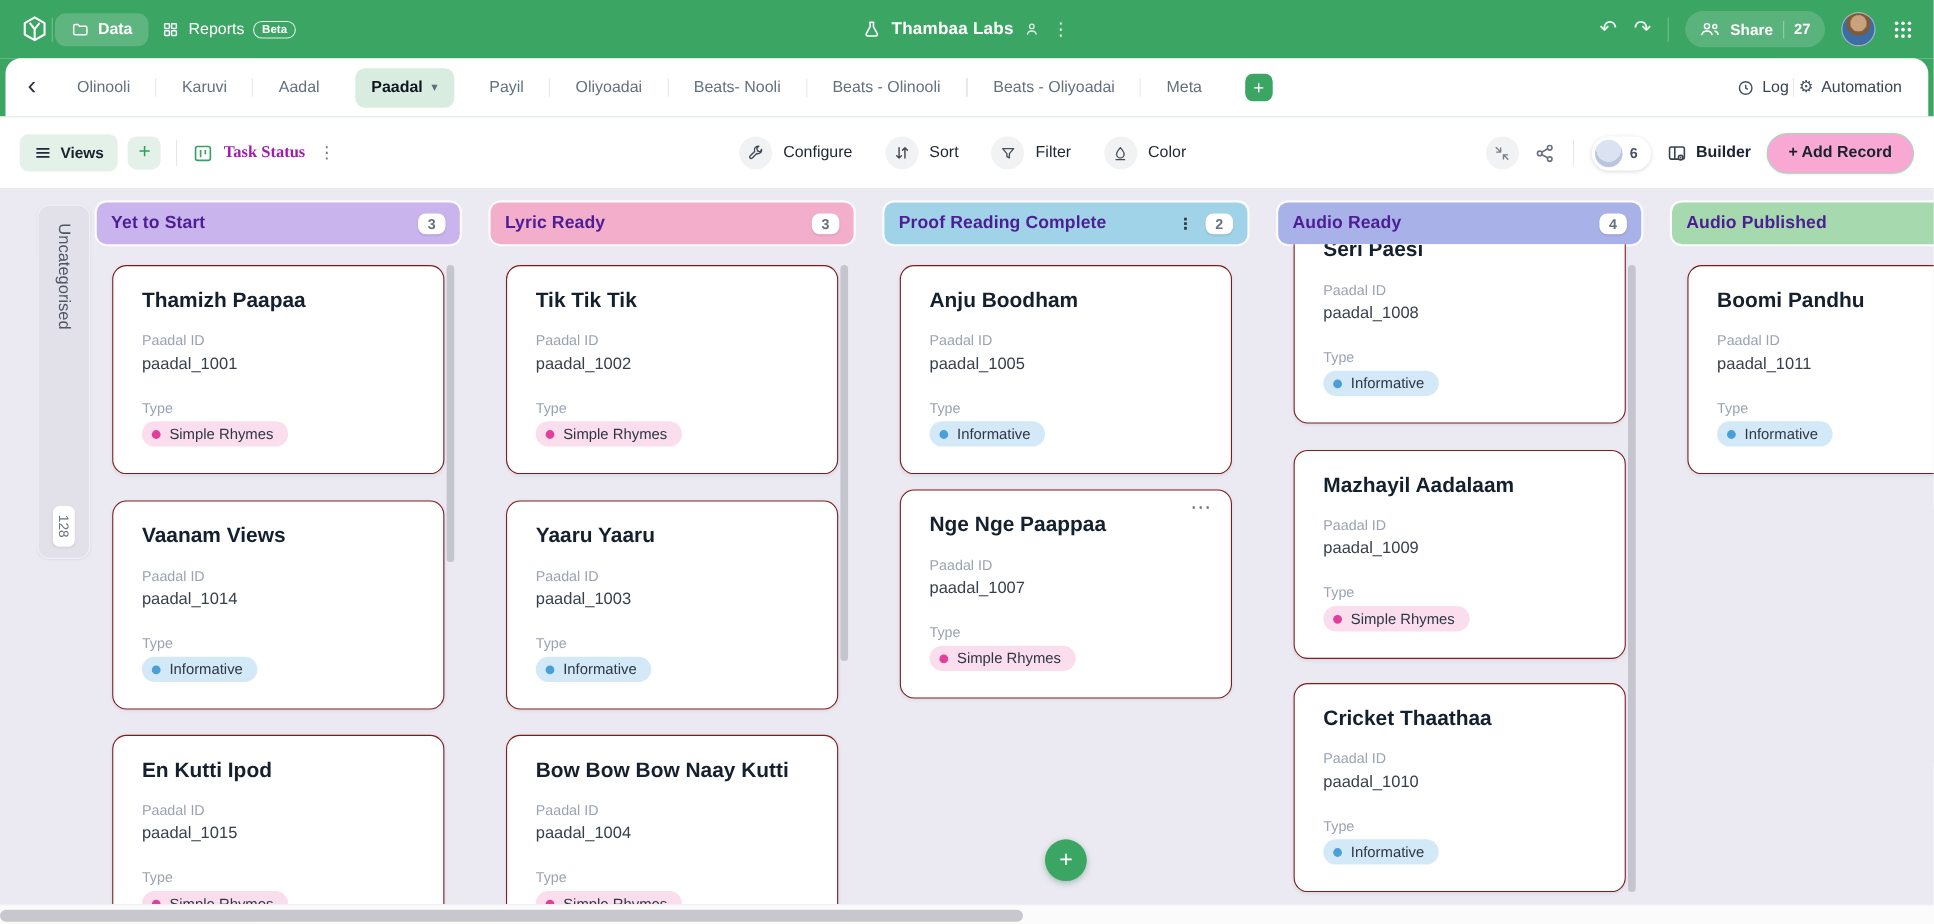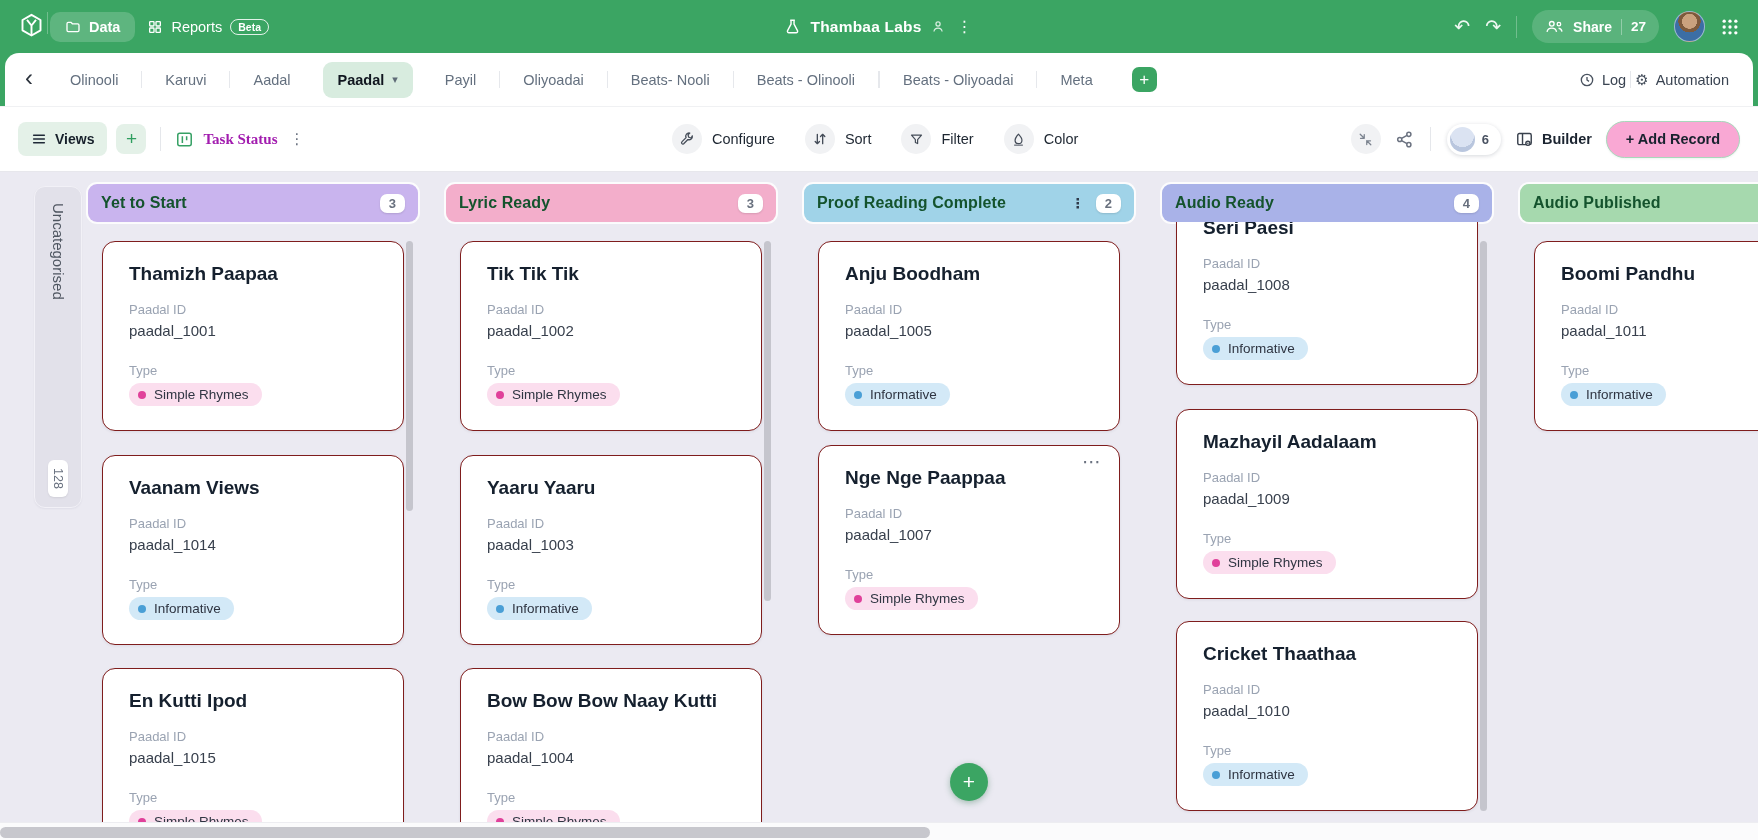--- a/index.html
+++ b/index.html
@@ -2,21 +2,21 @@
 <html><head>
 <meta charset="utf-8">
 <style>
   * { margin:0; padding:0; box-sizing:border-box; }
   html,body { width:1758px; height:840px; overflow:hidden; }
   body { font-family:"Liberation Sans","DejaVu Sans",sans-serif; background:#fff; position:relative; }
   .stage { position:absolute; inset:0; width:1758px; height:840px; }
 
   
   .topbar { position:absolute; left:0; top:0; width:1758px; height:53px; background:#3ba563; display:flex; align-items:center; padding:0 18px; color:#fff; }
-  .tb-left { display:flex; align-items:flex-start; gap:2px; }
+  .tb-left { display:flex; align-items:center; gap:2px; }
   .tb-divider { width:1px; height:22px; background:rgba(255,255,255,.28); }
   .pill-data { display:flex; align-items:center; gap:8px; background:rgba(255,255,255,.18); border-radius:10px; padding:7px 15px; font-size:14.5px; font-weight:700; cursor:pointer; }
   .btn-reports { display:flex; align-items:center; gap:8px; padding:7px 10px; font-size:14.5px; font-weight:500; cursor:pointer; }
   .beta-badge { border:1px solid rgba(255,255,255,.85); border-radius:9px; font-size:10.5px; padding:1px 7px; font-weight:600; }
   .tb-center { position:absolute; left:50%; top:0; height:53px; transform:translateX(-50%); display:flex; align-items:center; gap:9px; }
   .tb-title { font-size:15.5px; font-weight:700; letter-spacing:.2px; }
   .tb-kebab { font-size:16px; opacity:.95; cursor:pointer; padding:0 2px; }
   .tb-right { margin-left:auto; display:flex; align-items:center; gap:15px; }
   .icon-btn { opacity:.92; cursor:pointer; display:flex; align-items:center; font-size:19px; line-height:1; }
   .share-pill { display:flex; align-items:center; background:rgba(255,255,255,.16); border-radius:17px; height:33px; padding:0 13px; gap:9px; cursor:pointer; }
@@ -60,21 +60,21 @@
   .add-record { height:37px; border:1px solid #a7d8bb; background:#f9a8d4; border-radius:19px; display:flex; align-items:center; padding:0 19px; font-size:14.5px; font-weight:700; color:#18222e; cursor:pointer; box-shadow:0 1px 2px rgba(40,120,70,.08); }
 
   
   .board { position:absolute; left:0; top:172px; width:1758px; height:650px; background:#ebeaf2; overflow:hidden; }
   .uncat { position:absolute; left:34px; top:14px; width:48px; height:322px; background:#e2e1ea; border:1px solid #f2f1f7; border-radius:11px; box-shadow:0 1px 2px rgba(20,20,50,.05); cursor:pointer; }
   .uncat .vlabel { writing-mode:vertical-rl; font-size:15px; font-weight:500; color:#4e5560; position:absolute; top:16px; left:50%; transform:translateX(-50%); white-space:nowrap; }
   .uncat .vcount { writing-mode:vertical-rl; position:absolute; bottom:10px; left:50%; transform:translateX(-50%); background:#fff; border-radius:6px; padding:8px 3px; font-size:12.5px; color:#6a7280; box-shadow:0 1px 2px rgba(0,0,0,.08); }
 
   .kcol { position:absolute; top:12px; width:330px; height:638px; }
   .khead { height:38px; border-radius:9px; display:flex; align-items:center; padding:0 13px; gap:9px; box-shadow:0 0 0 2px rgba(255,255,255,.85), 0 1px 2px rgba(20,20,60,.07); }
-  .khead .ktitle { font-size:16px; font-weight:700; color:#14532d; letter-spacing:.1px; flex:0 0 auto; }
+  .khead .ktitle { font-size:16px; font-weight:700; color:#4c1d95; letter-spacing:.1px; flex:0 0 auto; }
   .khead .kspace { flex:1; }
   .khead .kkebab { color:#2e3a4a; font-size:14px; font-weight:700; cursor:pointer; padding:0 2px; }
   .kcount { background:#fff; border-radius:7px; padding:2px 9px; font-size:13px; font-weight:600; color:#68707e; box-shadow:0 1px 2px rgba(0,0,0,.12); }
   .h-purple { background:#c9b4ee; } .h-pink { background:#f3aecb; } .h-blue { background:#a0d3e8; } .h-peri { background:#a9b2e8; } .h-green { background:#a6d9ae; }
 
   .kcontent { position:relative; }
   .clip { overflow:hidden; height:600px; }
   .kcard { position:relative; background:#fff; border-radius:13px; margin:0 14px; height:190px; padding:20px 26px 0; box-shadow:0 1px 3px rgba(25,25,60,.07); border:1px solid #7f1d1d; cursor:pointer; }
   .kcard.first { margin-top:19px; }
   .kcard.next { margin-top:24px; }

